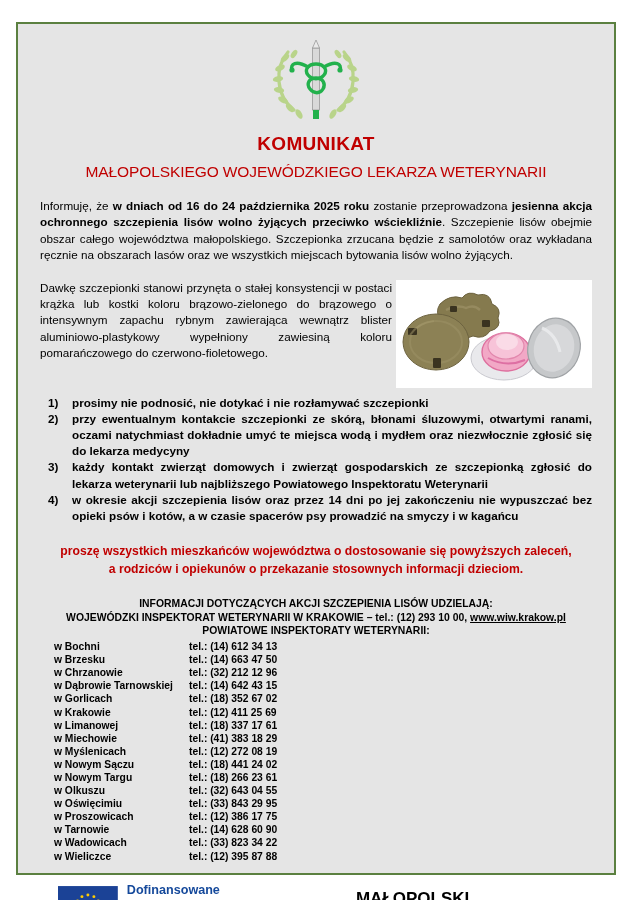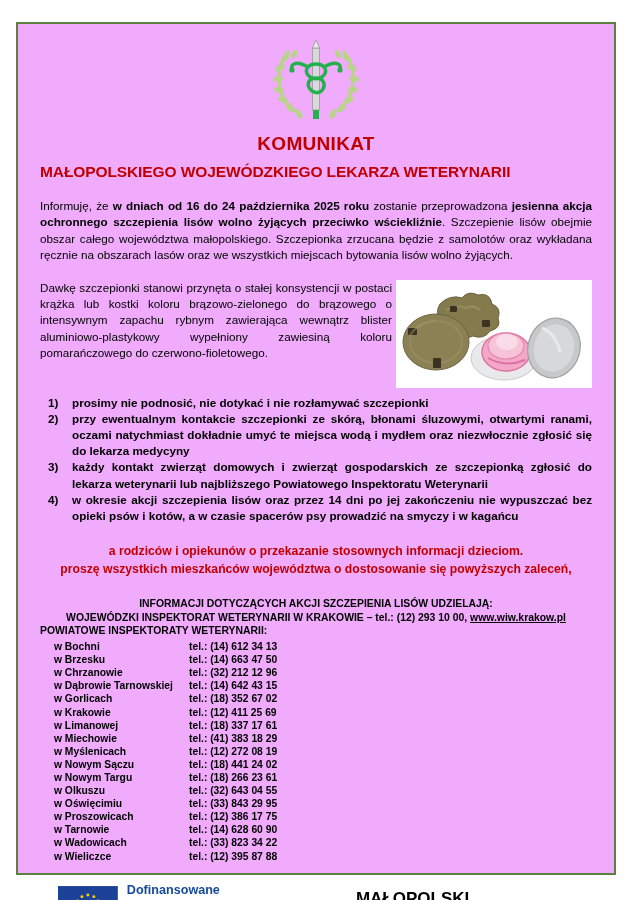--- a/index.html
+++ b/index.html
@@ -14,21 +14,21 @@
     color: #000000;
     overflow: hidden;
   }
   .page {
     position: absolute;
     left: 16px;
     top: 22px;
     width: 600px;
     height: 853px;
     border: 2.5px solid #5b8040;
-    background: #f0abfc;
+    background: #e5e5e5;
     box-sizing: border-box;
   }
   .inner {
     position: absolute;
     left: 22px;
     top: 8px;
     width: 552px;
   }
 
   
@@ -47,22 +47,23 @@
   
   .title-main {
     text-align: center;
     color: #C00000;
     font-weight: bold;
     font-size: 19px;
     letter-spacing: 0.3px;
     margin-top: 7px;
   }
   .title-sub {
+    text-align: center;
     color: #C00000;
-    font-weight: bold;
+    font-weight: normal;
     font-size: 15.5px;
     letter-spacing: -0.1px;
     margin-top: 8px;
   }
 
   
   .para {
     text-align: justify;
     font-size: 11.7px;
     line-height: 16.4px;
@@ -134,21 +135,21 @@
   .contacts-head {
     text-align: center;
     font-weight: bold;
     font-size: 10.4px;
     line-height: 13.6px;
   }
   .contacts-head .link {
     text-decoration: underline;
   }
   .pow-head {
-    text-align: left;
+    text-align: center;
     font-weight: bold;
     font-size: 10.4px;
     line-height: 13.6px;
   }
   .dir {
     display: flex;
     margin-top: 2px;
     padding-left: 14px;
     font-size: 10.3px;
     line-height: 13.1px;
@@ -297,22 +298,22 @@
         <span class="num">3)</span>
         <span>każdy kontakt zwierząt domowych i zwierząt gospodarskich ze szczepionką zgłosić do lekarza weterynarii lub najbliższego Powiatowego Inspektoratu Weterynarii</span>
       </li>
       <li>
         <span class="num">4)</span>
         <span>w okresie akcji szczepienia lisów oraz przez 14 dni po jej zakończeniu nie wypuszczać bez opieki psów i kotów, a w czasie spacerów psy prowadzić na smyczy i w kagańcu</span>
       </li>
     </ol>
 
     <div class="appeal">
+      <div>proszę wszystkich mieszkańców województwa o dostosowanie się powyższych zaleceń,</div>
       <div>a rodziców i opiekunów o przekazanie stosownych informacji dzieciom.</div>
-      <div>proszę wszystkich mieszkańców województwa o dostosowanie się powyższych zaleceń,</div>
     </div>
 
     <div class="contacts">
       <div class="contacts-head">INFORMACJI DOTYCZĄCYCH AKCJI SZCZEPIENIA LISÓW UDZIELAJĄ:</div>
       <div class="contacts-head">
         <span>WOJEWÓDZKI INSPEKTORAT WETERYNARII W KRAKOWIE – tel.: (12) 293 10 00, </span><span class="link">www.wiw.krakow.pl</span>
       </div>
       <div class="pow-head">POWIATOWE INSPEKTORATY WETERYNARII:</div>
 
       <div class="dir">

